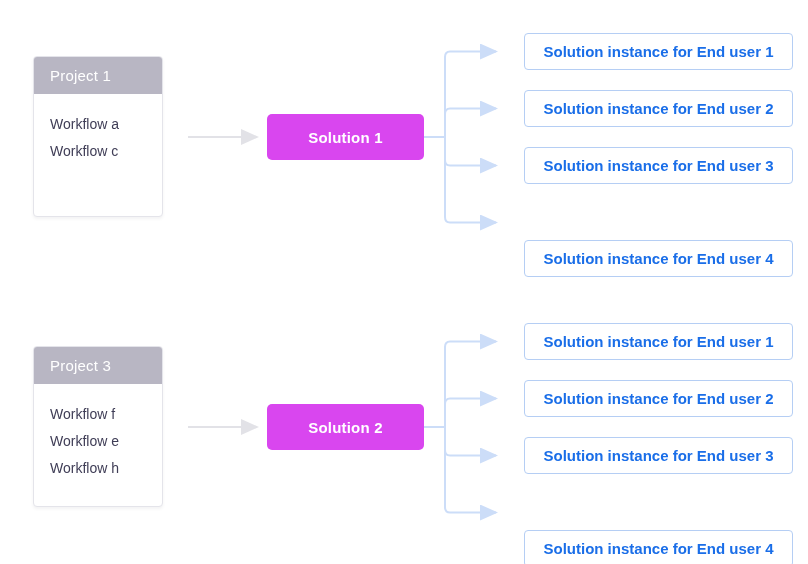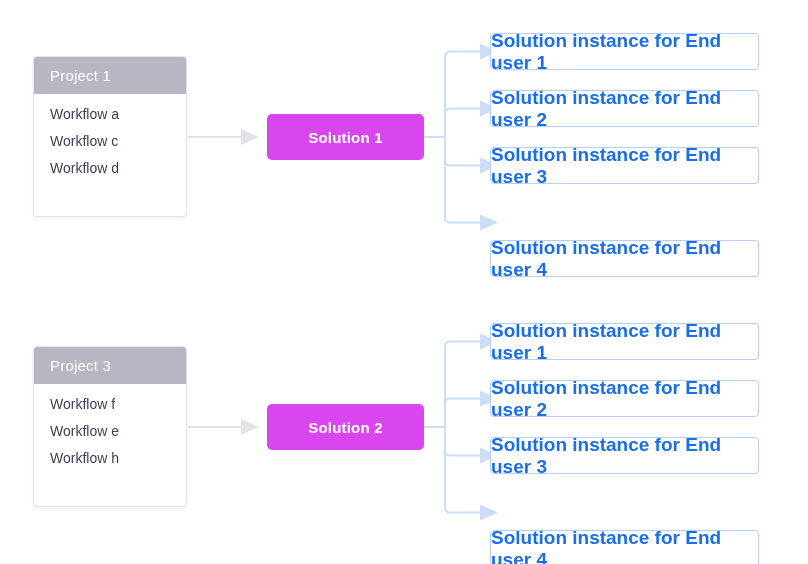--- a/index.html
+++ b/index.html
@@ -21,41 +21,41 @@
     width: 808px;
     height: 208px;
   }
   .section-1 { top: 33px; }
   .section-2 { top: 323px; }
 
   .project-box {
     position: absolute;
     left: 33px;
     top: 23px;
-    width: 154px;
+    width: 130px;
     height: 161px;
     background: #ffffff;
     border: 1px solid #e4e4ea;
     border-radius: 4px;
     box-shadow: 0 2px 3px rgba(80, 80, 100, 0.07);
     box-sizing: border-box;
   }
   .project-header {
     height: 37px;
     background: #b8b6c3;
     border-radius: 3px 3px 0 0;
     display: flex;
     align-items: center;
     padding-left: 16px;
     color: #ffffff;
     font-size: 15px;
     letter-spacing: 0.2px;
   }
   .workflow-list {
-    padding-top: 6px;
+    padding-top: 16px;
   }
   .workflow-item {
     height: 27px;
     display: flex;
     align-items: center;
     padding-left: 16px;
     color: #3f3d56;
     font-size: 14px;
   }
   .solution-box {
@@ -70,31 +70,31 @@
     align-items: center;
     justify-content: center;
     color: #ffffff;
     font-size: 15px;
     font-weight: bold;
     letter-spacing: 0.2px;
     box-sizing: border-box;
   }
   .instance-box {
     position: absolute;
-    left: 490px;
+    left: 524px;
     width: 269px;
     height: 37px;
     background: #ffffff;
     border: 1px solid #b5cef4;
     border-radius: 4px;
     display: flex;
     align-items: center;
     justify-content: center;
     color: #1a6ee8;
-    font-size: 19px;
+    font-size: 15px;
     font-weight: 600;
     box-sizing: border-box;
   }
   .instance-1 { top: 0; }
   .instance-2 { top: 57px; }
   .instance-3 { top: 114px; }
   .instance-4 { top: 171px; margin-top: 36px; }
 
   .connector-svg {
     position: absolute;
@@ -126,21 +126,20 @@
       <path d="M445,104 V81 Q445,75.5 450,75.5 H496" stroke="#ccddf8" stroke-width="2" fill="none" marker-end="url(#arrow-blue-1)"></path>
       <path d="M445,104 V127 Q445,132.5 450,132.5 H496" stroke="#ccddf8" stroke-width="2" fill="none" marker-end="url(#arrow-blue-1)"></path>
       <path d="M445,104 V184 Q445,189.5 450,189.5 H496" stroke="#ccddf8" stroke-width="2" fill="none" marker-end="url(#arrow-blue-1)"></path>
     </svg>
 
     <div class="project-box">
       <div class="project-header">Project 1</div>
       <div class="workflow-list">
         <div class="workflow-item">Workflow a</div>
         <div class="workflow-item">Workflow c</div>
-        <div class="workflow-item">Workflow d</div>
       </div>
     </div>
 
     <div class="solution-box">Solution 1</div>
 
     <div class="instance-box instance-1">Solution instance for End user 1</div>
     <div class="instance-box instance-2">Solution instance for End user 2</div>
     <div class="instance-box instance-3">Solution instance for End user 3</div>
     <div class="instance-box instance-4">Solution instance for End user 4</div>
   </div>

